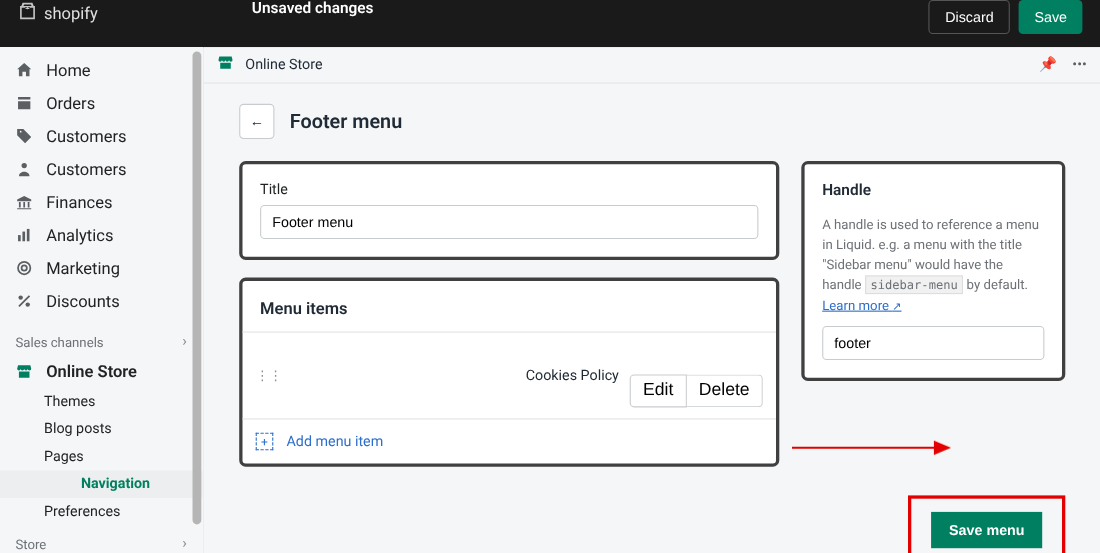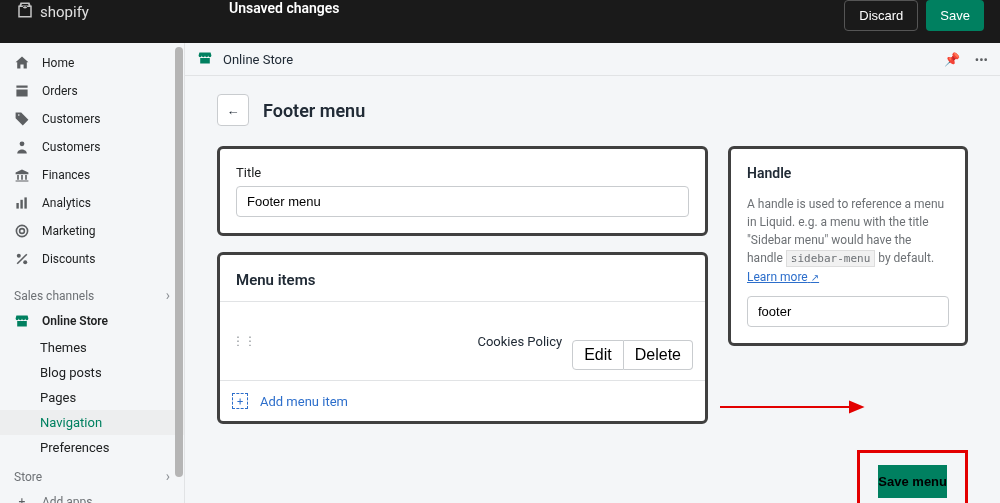--- a/index.html
+++ b/index.html
@@ -13,25 +13,25 @@
     .btn { border-radius: 4px; padding: 7px 14px; font-size: 13px; font-weight: 500; cursor: pointer; border: none; }
     .btn-discard { background: transparent; border: 1px solid #555; color: #fff; }
     .btn-save-top { background: #008060; color: #fff; }
     
     .layout { display: flex; height: 460px; }
     .sidebar { width: 185px; background: #f4f6f8; border-right: 1px solid #e1e3e5; overflow-y: auto; position: relative; }
     .scrollbar-track { position: absolute; right: 0; top: 4px; bottom: 0; width: 10px; }
     .scrollbar-thumb { position: absolute; right: 1px; top: 0; width: 8px; height: 430px; background: #b5b5b5; border-radius: 4px; }
     
     .nav-section { padding: 6px 0; }
-    .nav-item { display: flex; align-items: center; gap: 12px; padding: 6px 14px; color: #202223; cursor: pointer; font-size: 12px; }
+    .nav-item { display: flex; align-items: center; gap: 12px; padding: 6px 14px; color: #202223; cursor: pointer; font-size: 15px; }
     .nav-item .icon { width: 16px; height: 16px; display: flex; align-items: center; justify-content: center; color: #5c5f62; }
     .nav-heading { display: flex; align-items: flex-end; justify-content: space-between; padding: 8px 14px 4px; font-size: 12px; color: #6d7175; }
     .nav-sub { padding: 5px 14px 5px 40px; font-size: 13px; color: #202223; cursor: pointer; }
-    .nav-sub.active { background: #edeeef; color: #008060; font-weight: 400; }
+    .nav-sub.active { background: #edeeef; color: #008060; font-weight: 700; text-align: center; }
     .nav-item.online-store { font-weight: 600; }
     .nav-item.online-store .icon { color: #008060; }
     
     .main { flex: 1; background: #f4f6f8; display: flex; flex-direction: column; overflow: hidden; }
     .breadcrumb-bar { height: 33px; background: #f4f6f8; border-bottom: 1px solid #e1e3e5; display: flex; align-items: center; padding: 0 12px; gap: 10px; }
     .breadcrumb-bar .store-icon { color: #008060; }
     .breadcrumb-bar .right { margin-left: auto; display: flex; align-items: center; gap: 14px; color: #5c5f62; }
     .pin-icon { color: #b98900; }
     
     .content { padding: 18px 32px; overflow-y: auto; flex: 1; }
@@ -59,21 +59,21 @@
     .add-row { display: flex; align-items: center; gap: 12px; padding: 12px 12px; border-top: 1px solid #e1e3e5; color: #2c6ecb; cursor: pointer; }
     .add-icon { width: 16px; height: 16px; border: 1px dashed #2c6ecb; display: flex; align-items: center; justify-content: center; font-size: 11px; }
     
     .handle-title { font-size: 14px; font-weight: 600; margin-bottom: 14px; }
     .handle-desc { font-size: 12px; color: #6d7175; line-height: 1.5; margin-bottom: 10px; }
     .code-inline { background: #f1f1f1; border: 1px solid #ddd; padding: 1px 4px; font-family: monospace; font-size: 11px; }
     .link { color: #2c6ecb; text-decoration: underline; cursor: pointer; }
     
     .footer-actions { display: flex; justify-content: flex-end; margin-top: 10px; }
     .save-menu-wrap { border: 3px solid #e30000; padding: 12px 18px; }
-    .btn-save-menu { background: #008060; color: #000000; padding: 9px 0; border-radius: 0; font-weight: 600; font-size: 13px; cursor: pointer; border: none; }
+    .btn-save-menu { background: #008060; color: #ffffff; padding: 9px 16px; border-radius: 0; font-weight: 600; font-size: 13px; cursor: pointer; border: none; }
     
     .arrow-annotation { position: absolute; left: 720px; top: 397px; pointer-events: none; }
     .arrow-line { stroke: #e30000; stroke-width: 2; fill: #e30000; }
     
     .chevron { font-size: 14px; color: #8c9196; }
     .ext-icon { font-size: 10px; }
   </style>
 </head>
 <body>
 

